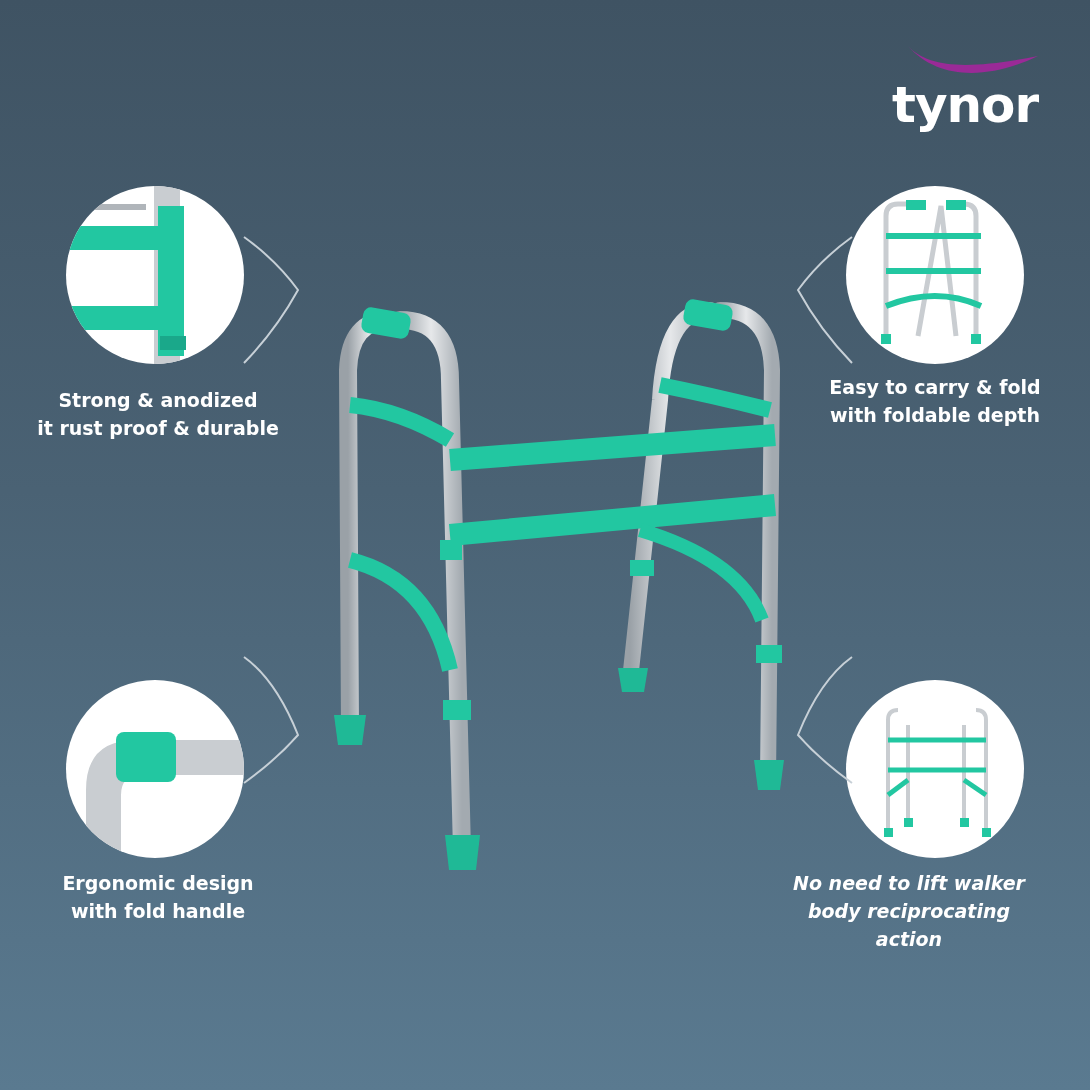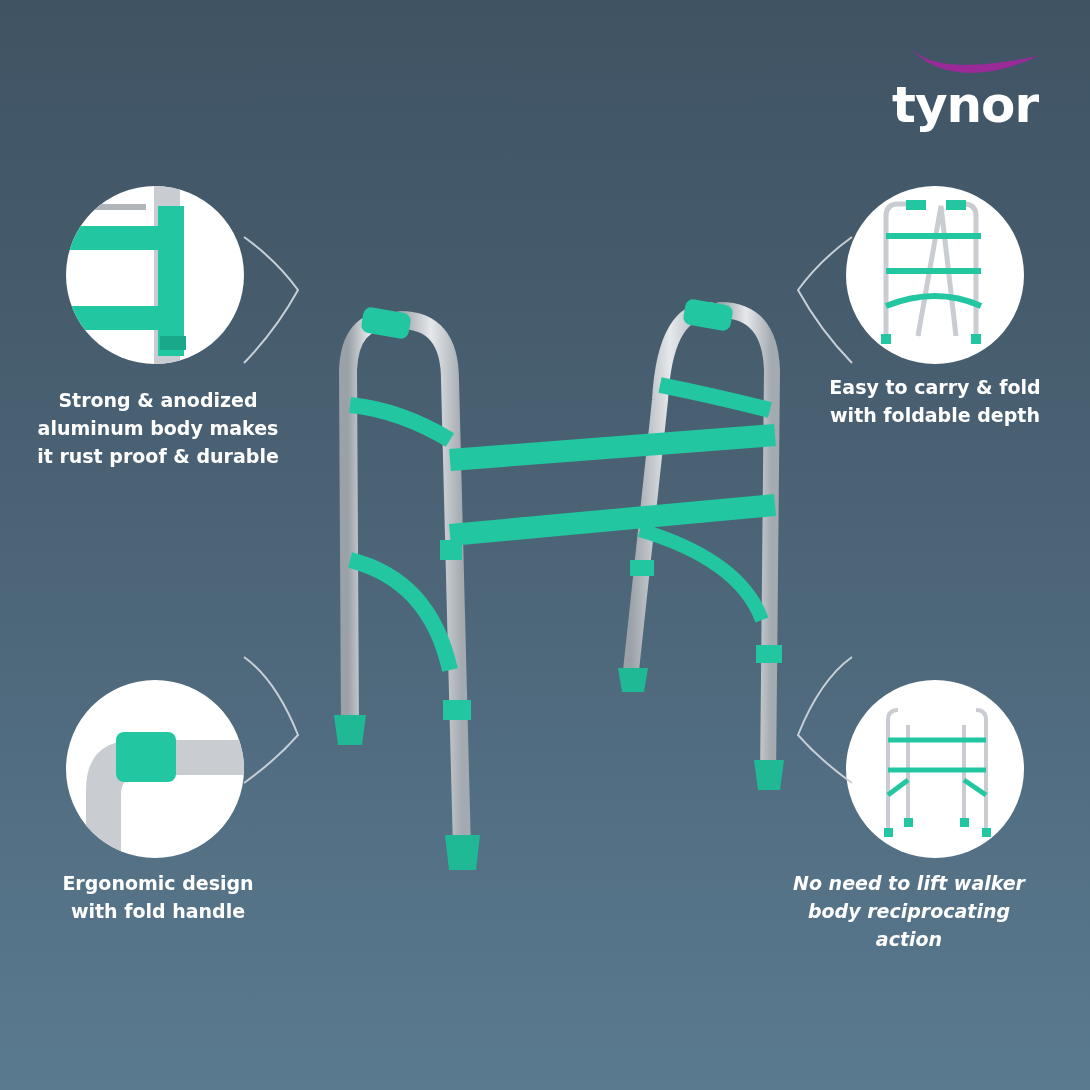--- a/index.html
+++ b/index.html
@@ -42,21 +42,20 @@
     <rect x="0" y="120" width="118" height="24" fill="#22c7a1"></rect>
     <rect x="94" y="150" width="26" height="14" fill="#1aa88a"></rect>
     <rect x="10" y="18" width="70" height="6" fill="#b0b5ba"></rect>
   </svg>
 </div>
 <svg class="bracket" style="left:236px; top:235px;" width="70" height="130" viewBox="0 0 70 130">
   <path d="M8 2 Q 40 25 62 55 Q 40 95 8 128" fill="none" stroke="#c7d0d7" stroke-width="2"></path>
 </svg>
 <div class="caption" style="left:18px; top:386px; width:280px;text-align:center;">
   <div>Strong &amp; anodized</div>
-  <div>aluminum body makes</div>
   <div>it rust proof &amp; durable</div>
 </div>
 
 <div class="circle" style="left:846px; top:186px;">
   <svg width="178" height="178" viewBox="0 0 178 178">
     <g stroke="#c9cdd1" stroke-width="5" fill="none">
       <path d="M40 150 L40 30 Q40 18 52 18 L70 18"></path>
       <path d="M130 150 L130 30 Q130 18 118 18 L100 18"></path>
       <path d="M72 150 L95 20 L110 150"></path>
     </g>

